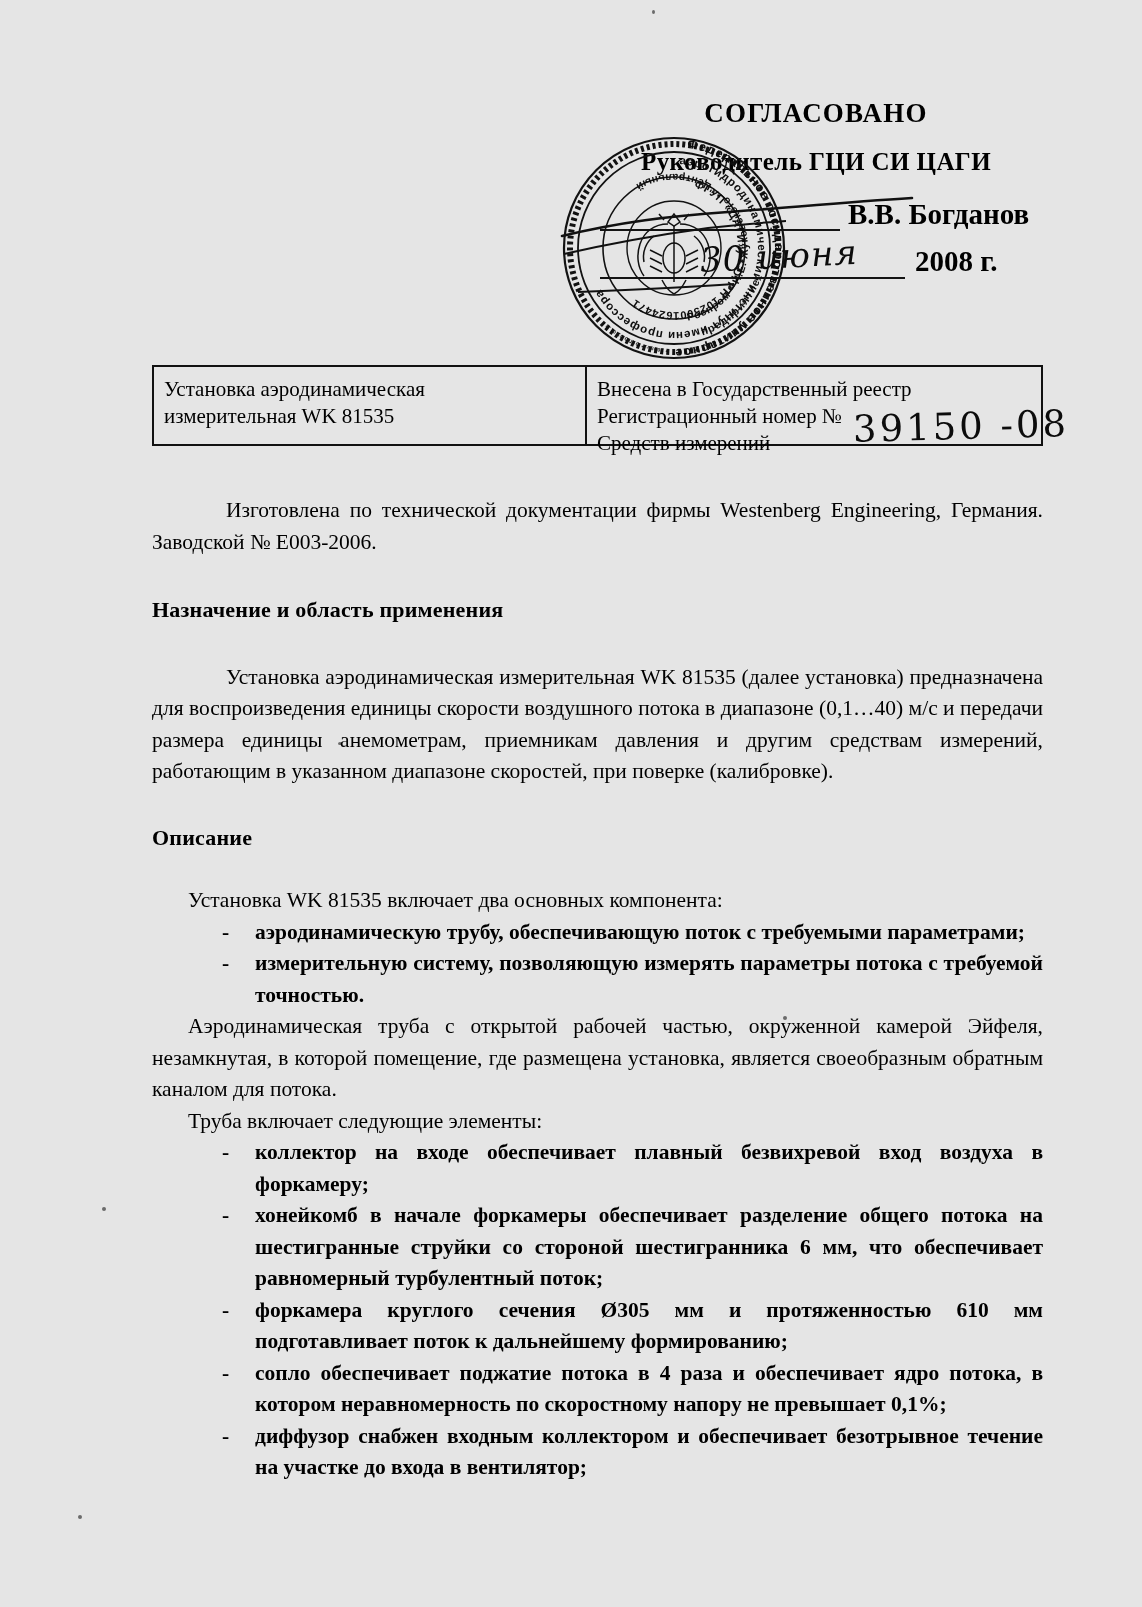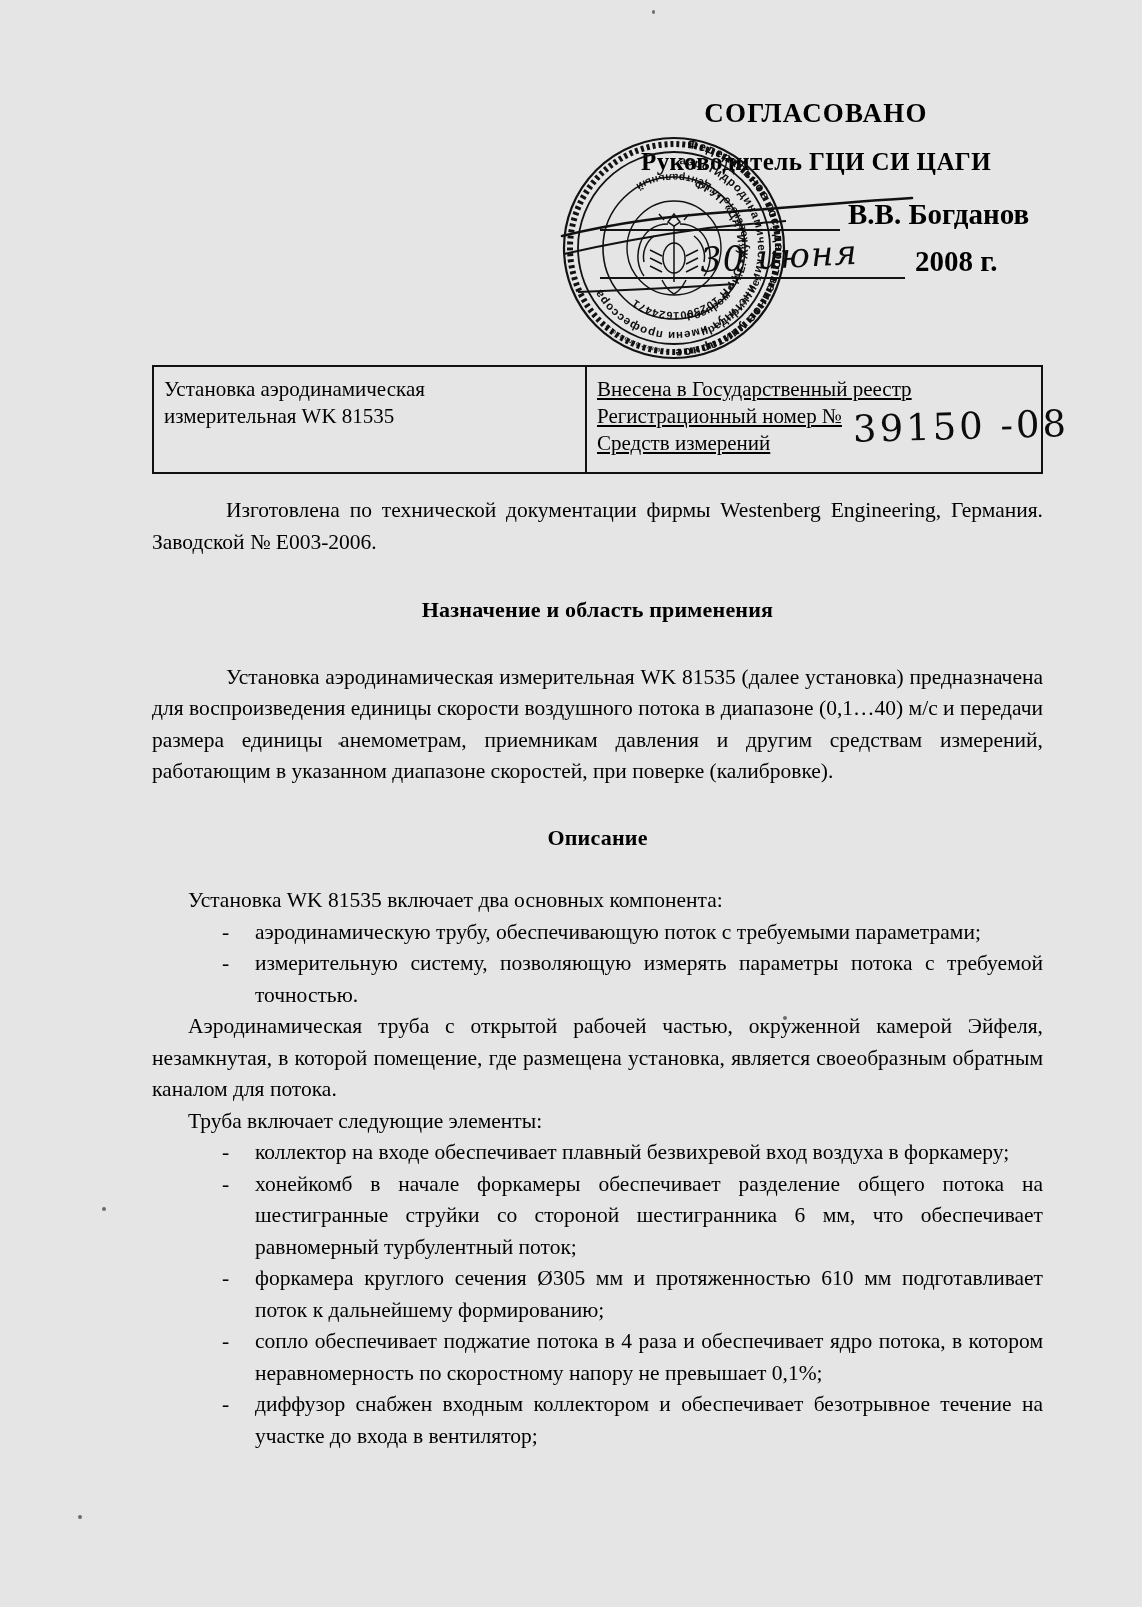--- a/index.html
+++ b/index.html
@@ -108,72 +108,73 @@
     width: 360px;
     height: 50px;
   }
 
   
   .reg-table {
     position: absolute;
     left: 152px;
     top: 365px;
     width: 891px;
-    height: 109px;
+    height: 81px;
     border: 2px solid #111;
     box-sizing: border-box;
     display: flex;
   }
   .reg-cell {
     box-sizing: border-box;
     padding: 9px 10px 0 10px;
     font-size: 21px;
     line-height: 27px;
   }
   .reg-cell-left {
     width: 433px;
     border-right: 2px solid #111;
   }
-  .reg-cell-right { flex: 1; text-decoration: underline; }
+  .reg-cell-right { flex: 1; }
 
   
   .body {
     position: absolute;
     left: 152px;
     top: 495px;
     width: 891px;
     font-size: 21.5px;
     line-height: 31.5px;
   }
   .para {
     text-align: justify;
     text-indent: 74px;
     margin: 0;
   }
   .para.flush { text-indent: 36px; }
 
   h2.section {
-    text-align: center;
+    text-align: left;
     font-size: 22px;
     font-weight: bold;
     margin: 36px 0 36px 0;
     letter-spacing: .2px;
   }
   h2.section.tight { margin: 34px 0 32px 0; }
 
   ul.dashlist {
     list-style: none;
     margin: 0;
     padding: 0;
   }
   ul.dashlist > li {
     position: relative;
     padding-left: 103px;
     text-align: justify;
     margin: 0;
+    font-weight: bold;
   }
   ul.dashlist > li::before {
     content: "-";
     position: absolute;
     left: 70px;
     top: 0;
   }
   .lastline-left { text-align: left; }
 </style>
 </head>

